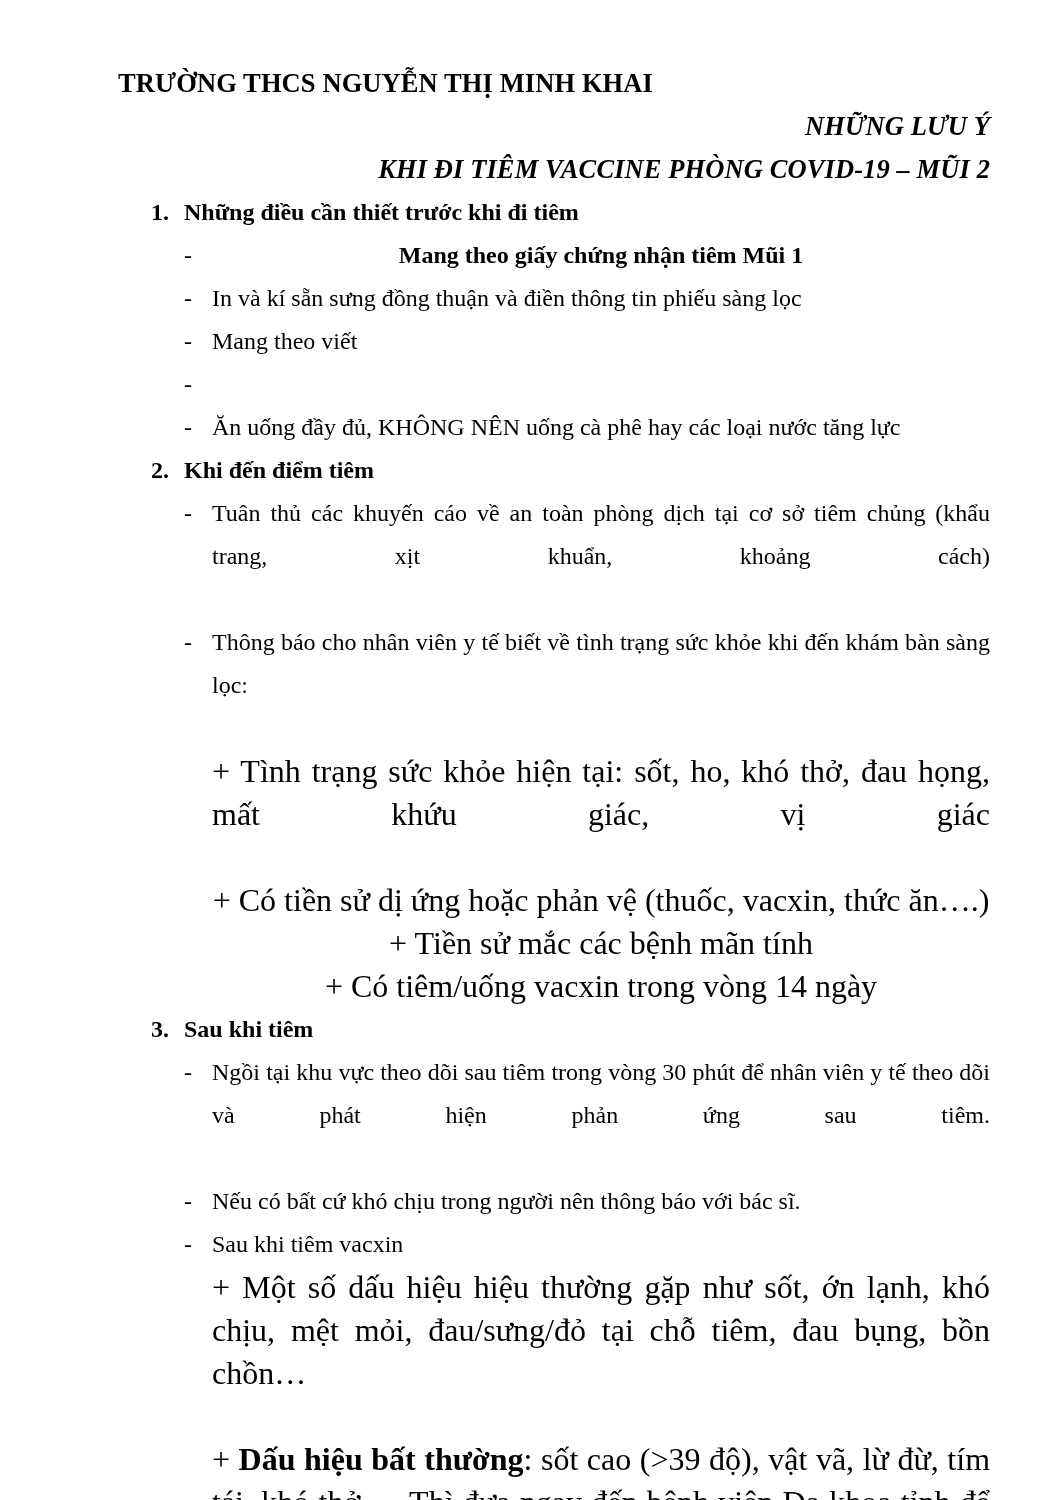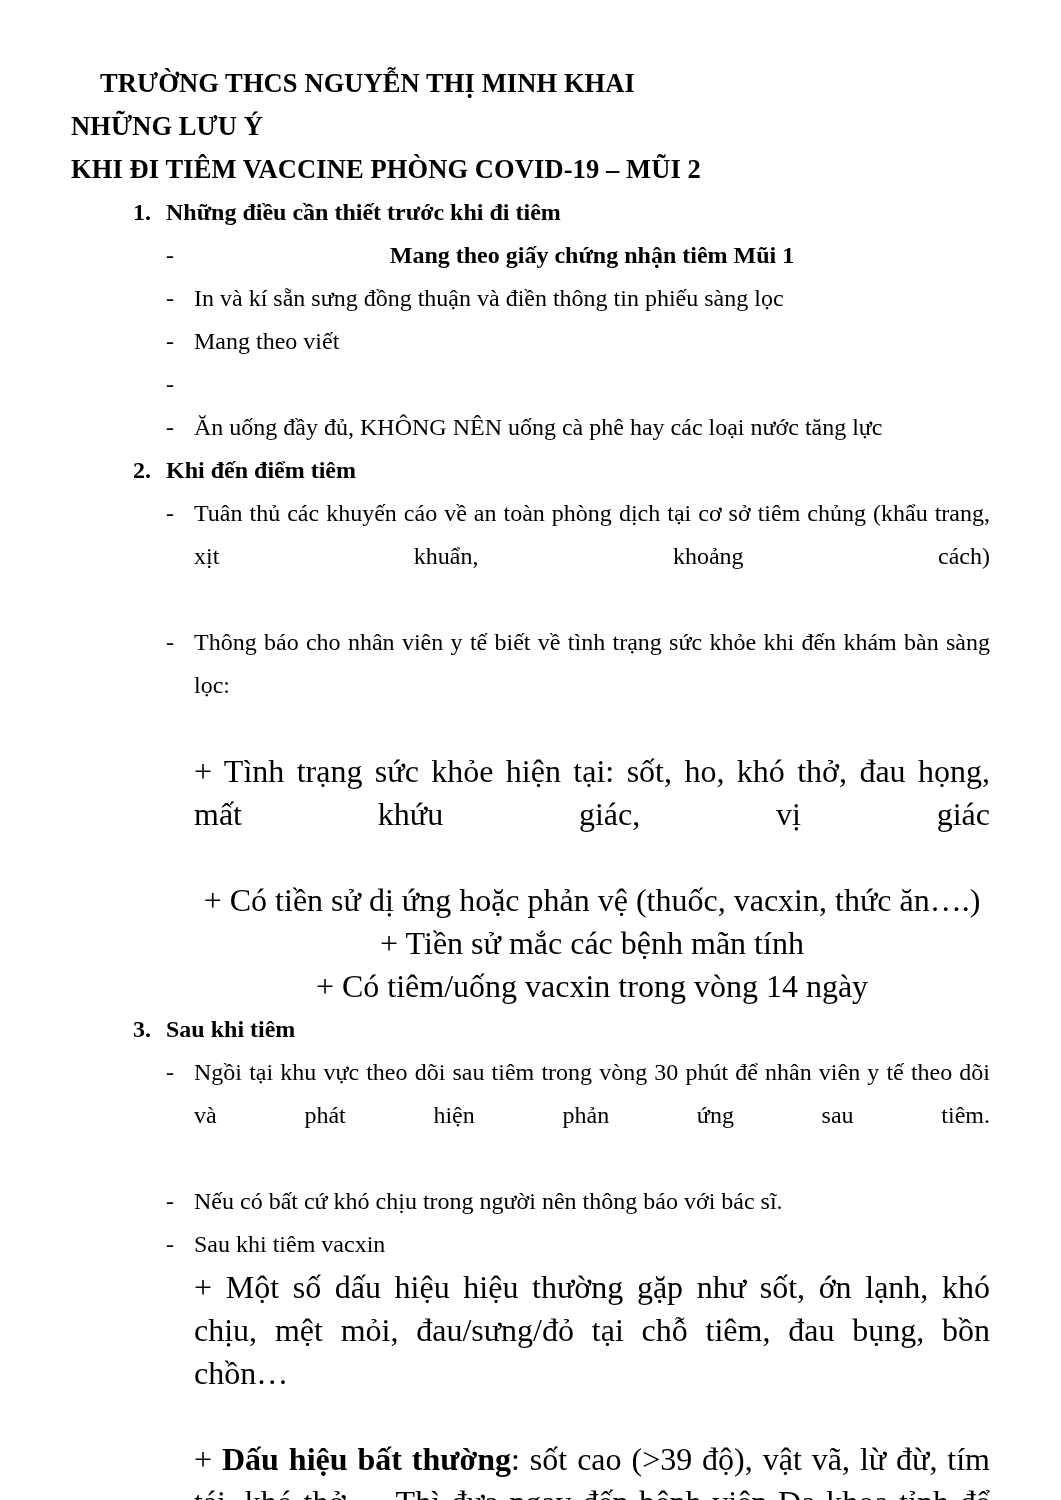--- a/index.html
+++ b/index.html
@@ -13,38 +13,39 @@
     font-family: "Liberation Serif", "DejaVu Serif", serif;
     color: #000000;
     overflow: hidden;
   }
 
   .page {
     position: relative;
     width: 1061px;
     height: 1212px;
     box-sizing: border-box;
-    padding: 62px 71px 0 71px;
+    padding: 62px 71px 0 89px;
   }
 
   
   .doc-heading {
     font-weight: bold;
     font-size: 26.5px;
     line-height: 43px;
     letter-spacing: 0.1px;
     margin: 0;
     white-space: nowrap;
   }
   .heading-school {
     text-align: left;
     padding-left: 29px;
   }
   .heading-center {
-    text-align: left;
+    text-align: right;
+    font-style: italic;
   }
 
   
   .section-head {
     display: flex;
     align-items: baseline;
     font-weight: bold;
     font-size: 24px;
     line-height: 43px;
     margin: 0;

